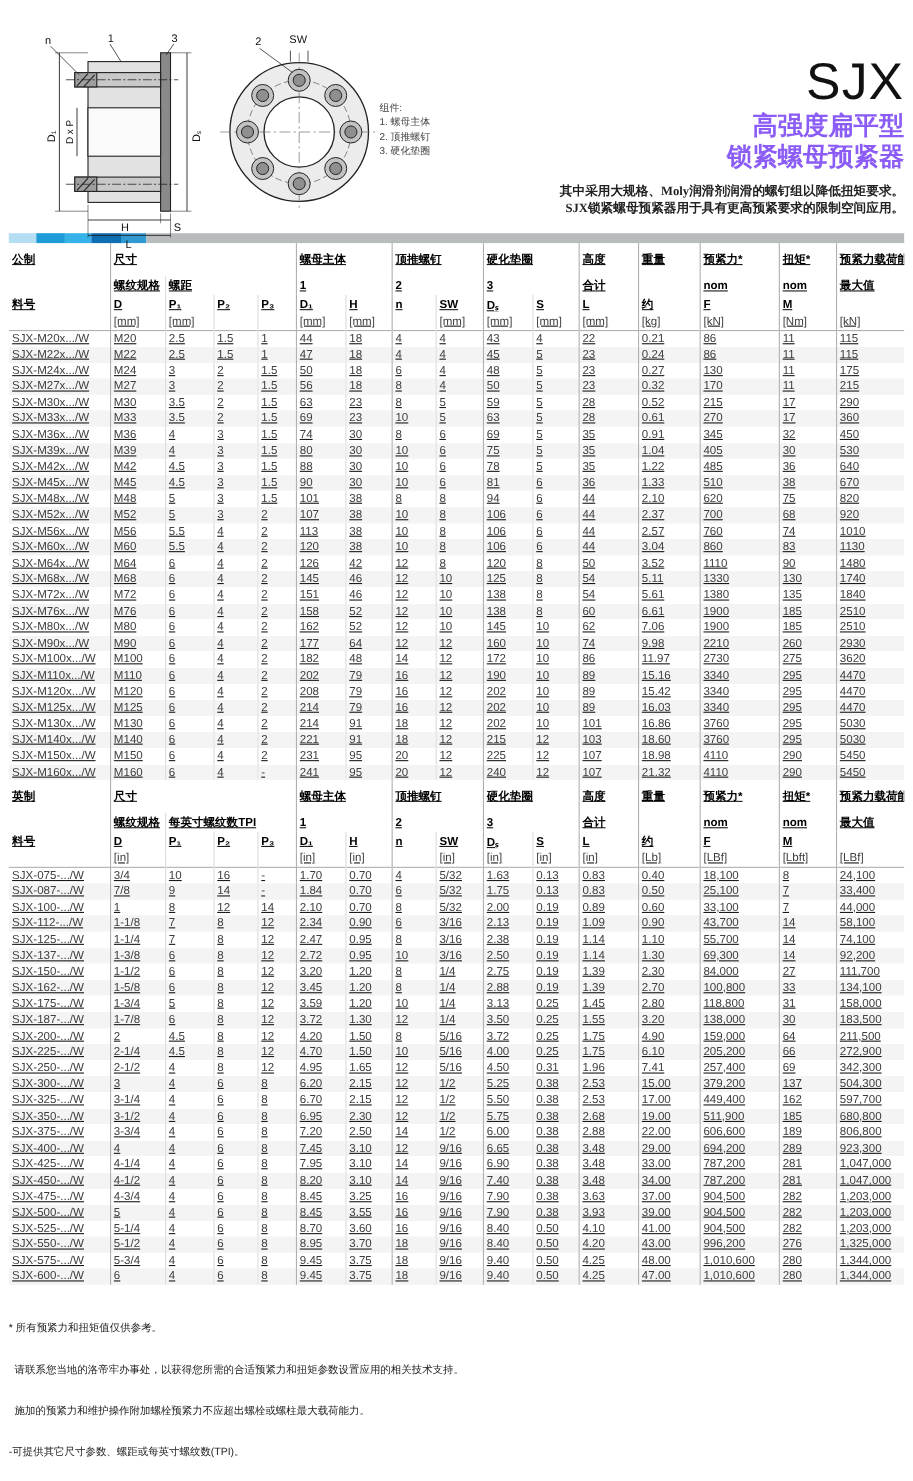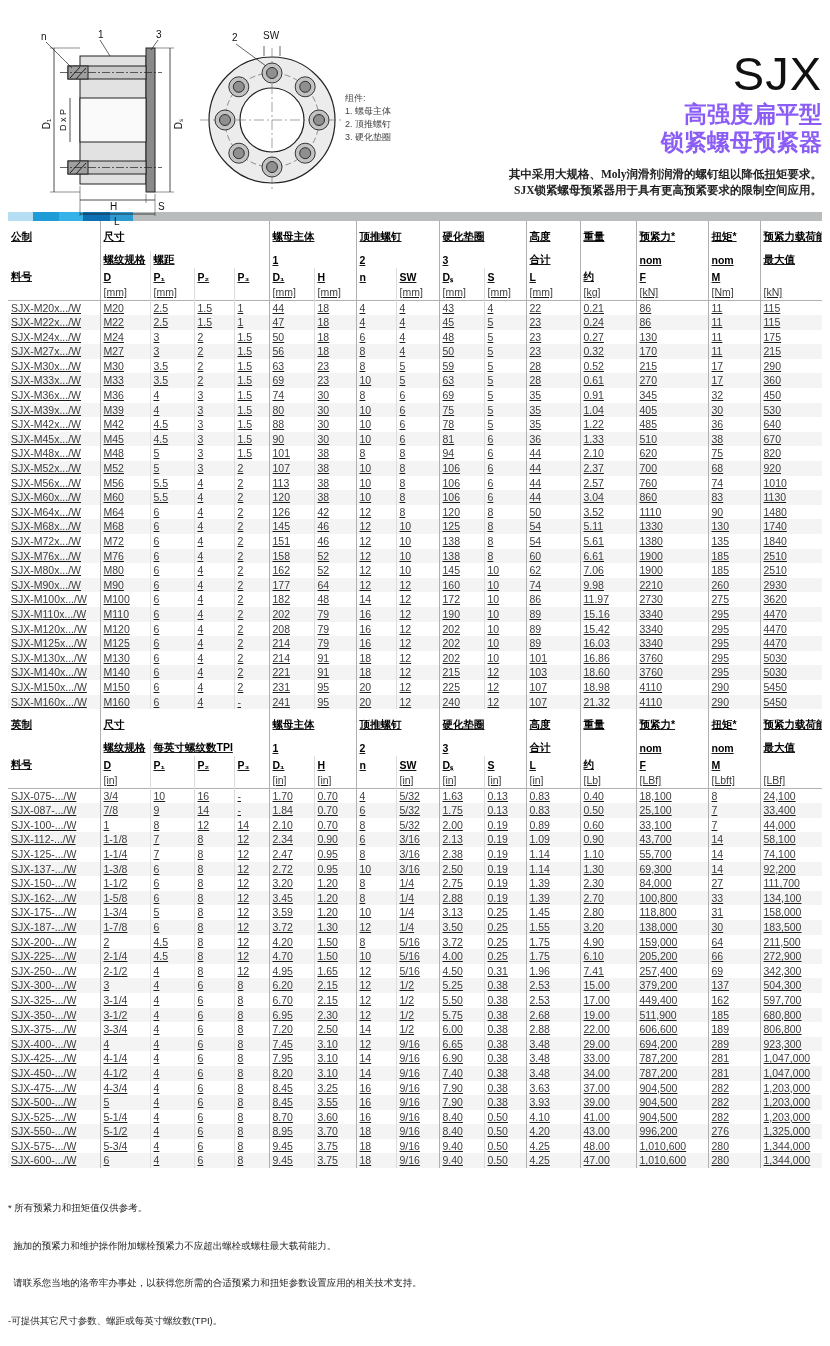--- a/index.html
+++ b/index.html
@@ -1294,19 +1294,19 @@
           <td class="gb">47.00</td>
           <td class="gb">1,010,600</td>
           <td class="gb">280</td>
           <td class="gb">1,344,000</td>
         </tr>
       </tbody>
   </table>
 
   <div class="footnotes">
     <div>* 所有预紧力和扭矩值仅供参考。</div>
+    <div>  请联系您当地的洛帝牢办事处，以获得您所需的合适预紧力和扭矩参数设置应用的相关技术支持。</div>
     <div>  施加的预紧力和维护操作附加螺栓预紧力不应超出螺栓或螺柱最大载荷能力。</div>
-    <div>  请联系您当地的洛帝牢办事处，以获得您所需的合适预紧力和扭矩参数设置应用的相关技术支持。</div>
     <div>-可提供其它尺寸参数、螺距或每英寸螺纹数(TPI)。</div>
     
   </div>
 
 </div>
 
 </body></html>

